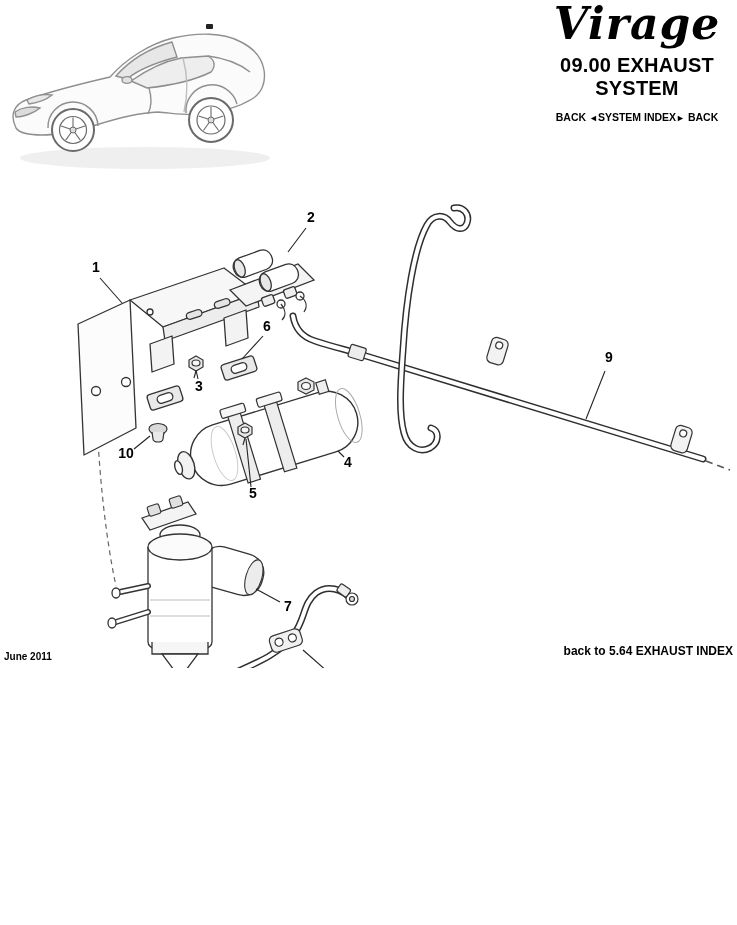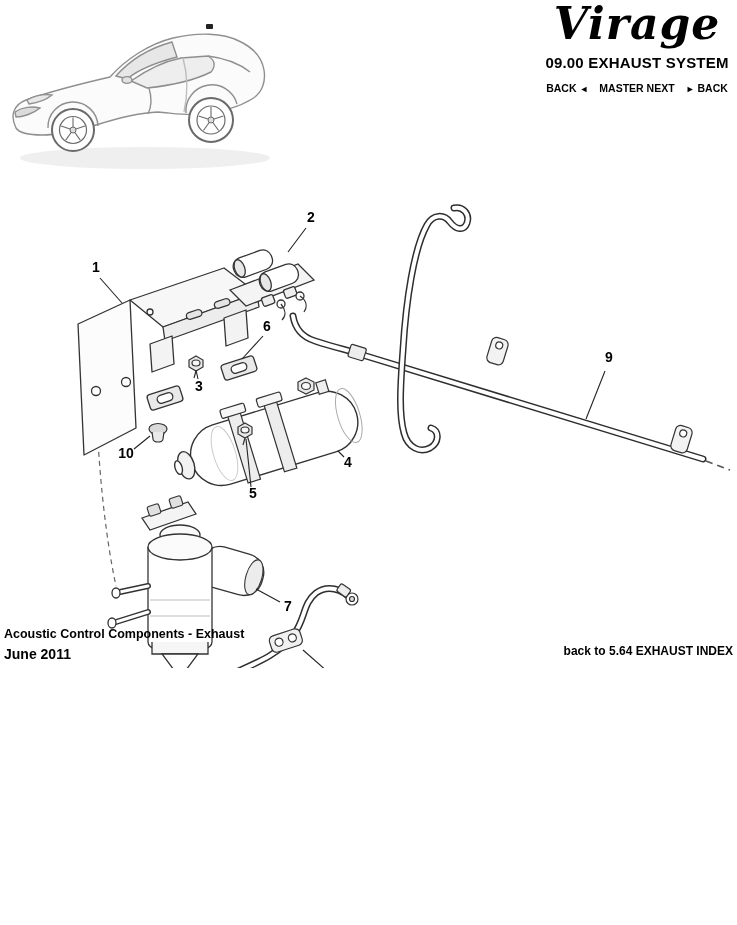--- a/index.html
+++ b/index.html
@@ -12,34 +12,34 @@
   .page { position:relative; width:737px; height:668px; background:#fff; overflow:hidden; }
 
   
   .car-svg { position:absolute; top:0; left:0; }
   .brand { position:absolute; top:2px; right:4px; width:192px; text-align:center; }
   .logo {
     font-family:"DejaVu Serif", serif;
     font-style:italic; font-weight:700;
     font-size:44px; line-height:1; letter-spacing:1px;
   }
-  .section-title { margin-top:8px; font-size:15px; font-weight:bold; letter-spacing:0.2px; }
-  .nav { margin-top:11px; display:flex; justify-content:center; gap:11px;
+  .section-title { margin-top:8px; font-size:20px; font-weight:bold; letter-spacing:0.2px; }
+  .nav { margin-top:11px; display:flex; justify-content:center; 
          font-size:10.5px; font-weight:bold; }
   .nav-link { cursor:pointer; white-space:nowrap; }
   .nav .arrow { font-size:9px; }
 
   
   .diagram-svg { position:absolute; top:195px; left:0; }
 
   
   .footer-left { position:absolute; left:4px; bottom:6px; }
   .doc-number { font-size:12px; font-weight:bold; line-height:1.25; }
   .doc-title  { font-size:12.5px; font-weight:bold; line-height:1.3; }
-  .doc-date   { font-size:14px; font-weight:bold; margin-top:4px; }
+  .doc-date   { font-size:10px; font-weight:bold; margin-top:4px; }
   .index-link { position:absolute; right:4px; bottom:10px; font-size:12px; font-weight:bold; cursor:pointer; }
 </style>
 </head>
 <body>
 
 <div class="page">
 
   <svg class="car-svg" width="300" height="195" viewBox="0 0 300 195">
     <g stroke="#8f8f8f" stroke-width="1.4" fill="#fbfbfb">
       <ellipse cx="145" cy="158" rx="125" ry="11" fill="#efefef" stroke="none"></ellipse>
@@ -88,21 +88,21 @@
   </svg>
 
   <div class="brand">
     <div class="logo">Virage</div>
     <div class="section-title">09.00 EXHAUST SYSTEM</div>
     <div class="nav">
       <span class="nav-link">
         <span>BACK</span>
         <span class="arrow">◄</span>
       </span>
-      <span class="nav-link">MASTER NEXT</span>
+      <span class="nav-link">SYSTEM INDEX</span>
       <span class="nav-link">
         <span class="arrow">►</span>
         <span>BACK</span>
       </span>
     </div>
   </div>
 
   <svg class="diagram-svg" width="737" height="675" viewBox="0 195 737 675">
 
     <path d="M 96,398 C 98,460 104,530 116,586" fill="none" stroke="#666" stroke-width="1.2" stroke-dasharray="5 4"></path>
@@ -288,18 +288,17 @@
       <text x="267" y="331">6</text>
       <text x="288" y="611">7</text>
       <text x="286" y="733">8</text>
       <text x="609" y="362">9</text>
       <text x="126" y="458">10</text>
       <text x="343" y="688">11</text>
     </g>
   </svg>
 
   <div class="footer-left">
-    <div class="doc-title">Acoustic Control Components - Exhaust</div>
     <div class="doc-date">June 2011</div>
   </div>
   <div class="index-link">back to 5.64 EXHAUST INDEX</div>
 
 </div>
 
 </body></html>

